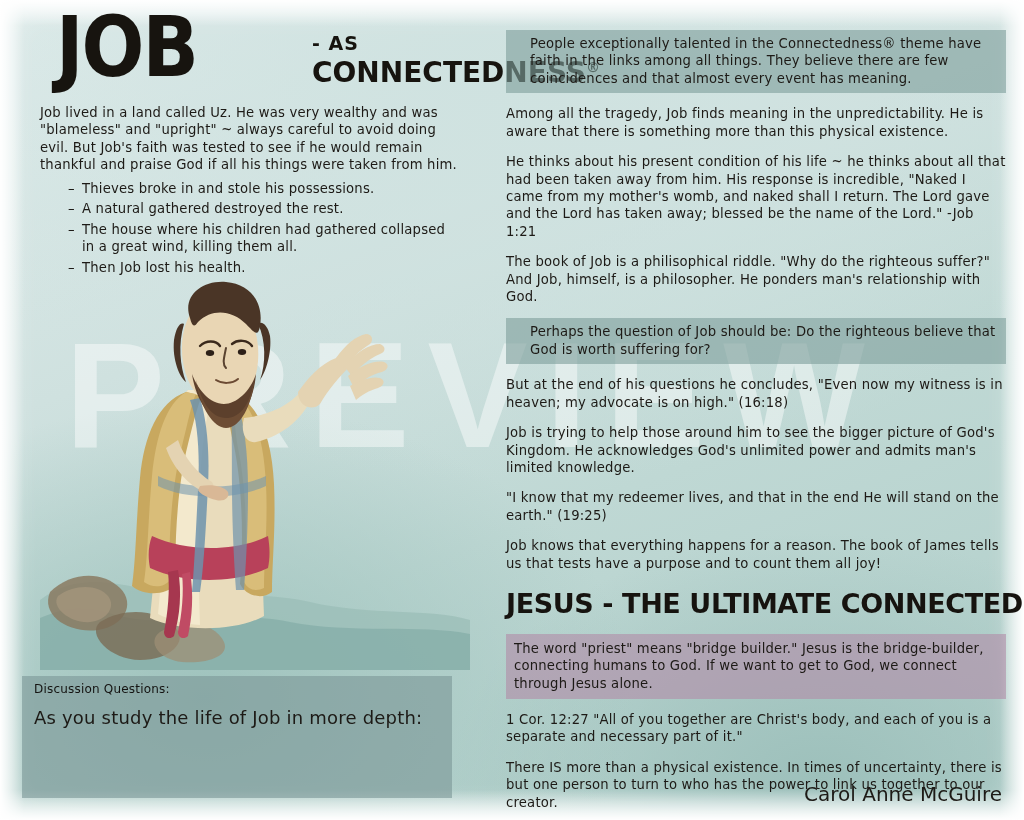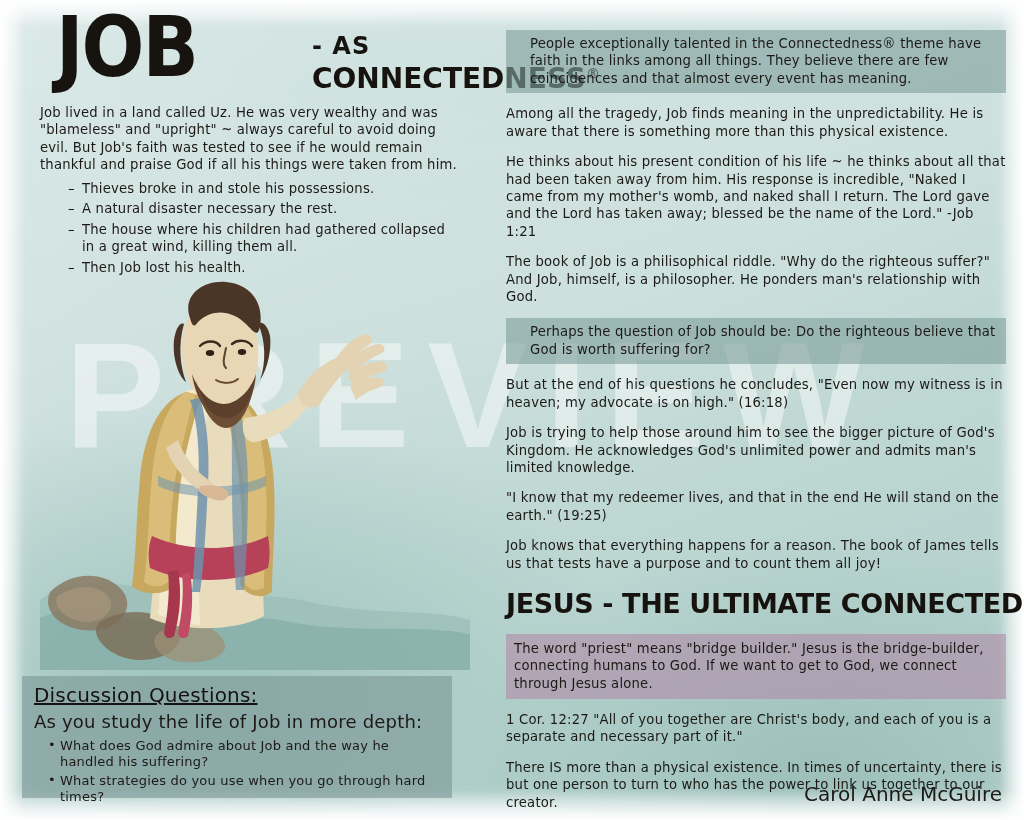--- a/index.html
+++ b/index.html
@@ -78,21 +78,21 @@
   #title-sub {
     position: absolute;
     left: 256px;
     top: 16px;
     font-family: "DejaVu Sans", sans-serif;
     font-weight: bold;
     font-size: 30px;
     color: #17140f;
     white-space: nowrap;
   }
-  #title-sub .line1 { display:block; font-size: 24px; letter-spacing:1px;}
+  #title-sub .line1 { display:block; font-size: 19px; letter-spacing:1px;}
   #title-sub .line2 { display:block; font-size: 28px; letter-spacing:0px; margin-top:2px;}
   .reg { font-size: 0.5em; vertical-align: super; }
 
   
   .hand {
     font-family: "DejaVu Sans", sans-serif;
     color: #1d1a16;
     font-size: 13.2px;
     line-height: 1.32;
     letter-spacing: 0.2px;
@@ -143,24 +143,23 @@
     left: 22px;
     top: 676px;
     width: 430px;
     height: 122px;
     background: rgba(125,152,152,0.62);
     z-index: 9;
     padding: 6px 10px 6px 12px;
     box-sizing: border-box;
   }
   #discussion-title {
-    font-size: 20px;
-    margin-bottom: 2px;
+    font-size: 12px;
+    margin-bottom: 8px;
     color: #141311;
-    text-decoration: underline;
   }
   #discussion-intro { font-size: 18px; margin-bottom: 4px; }
   #discussion-list { margin:0; padding:0 0 0 14px; }
   #discussion-list li {
     list-style: none;
     position: relative;
     padding-left: 12px;
     font-size: 13px;
     line-height: 1.25;
     margin-bottom: 2px;
@@ -289,33 +288,29 @@
     </div>
   </div>
 
   <div id="left-intro" class="hand">
     <span>Job lived in a land called Uz.  He was very wealthy and was "blameless" and "upright" ~ always careful to avoid doing evil.  But Job's faith was tested to see if he would remain thankful and praise God if all his things were taken from him.</span>
   </div>
 
   <div id="left-list" class="hand">
     <ul>
       <li><span>Thieves broke in and stole his possessions.</span></li>
-      <li><span>A natural disaster necessary the rest.</span></li>
+      <li><span>A natural gathered destroyed the rest.</span></li>
       <li><span>The house where his children had gathered collapsed in a great wind, killing them all.</span></li>
       <li><span>Then Job lost his health.</span></li>
     </ul>
   </div>
 
   <div id="discussion-box">
     <div id="discussion-title" class="hand">Discussion Questions:</div>
     <div id="discussion-intro" class="hand">As you study the life of Job in more depth:</div>
-    <ul id="discussion-list" class="hand">
-      <li><span>What does God admire about Job and the way he handled his suffering?</span></li>
-      <li><span>What strategies do you use when you go through hard times?</span></li>
-    </ul>
   </div>
 
   <div id="right-col" class="hand">
 
     <span class="hl-green">People exceptionally talented in the Connectedness® theme have faith in the links among all things. They believe there are few coincidences and that almost every event has meaning.</span>
 
     <span class="para">Among all the tragedy, Job finds meaning in the unpredictability.  He is aware that there is something more than this physical existence.</span>
     <span class="para">He thinks about his present condition of his life ~ he thinks about all that had been taken away from him.  His response is incredible, "Naked I came from my mother's womb, and naked shall I return.  The Lord gave and the Lord has taken away; blessed be the name of the Lord." -Job 1:21</span>
     <span class="para">The book of Job is a philisophical riddle. "Why do the righteous suffer?" And Job, himself, is a philosopher. He ponders man's relationship with God.</span>
 

